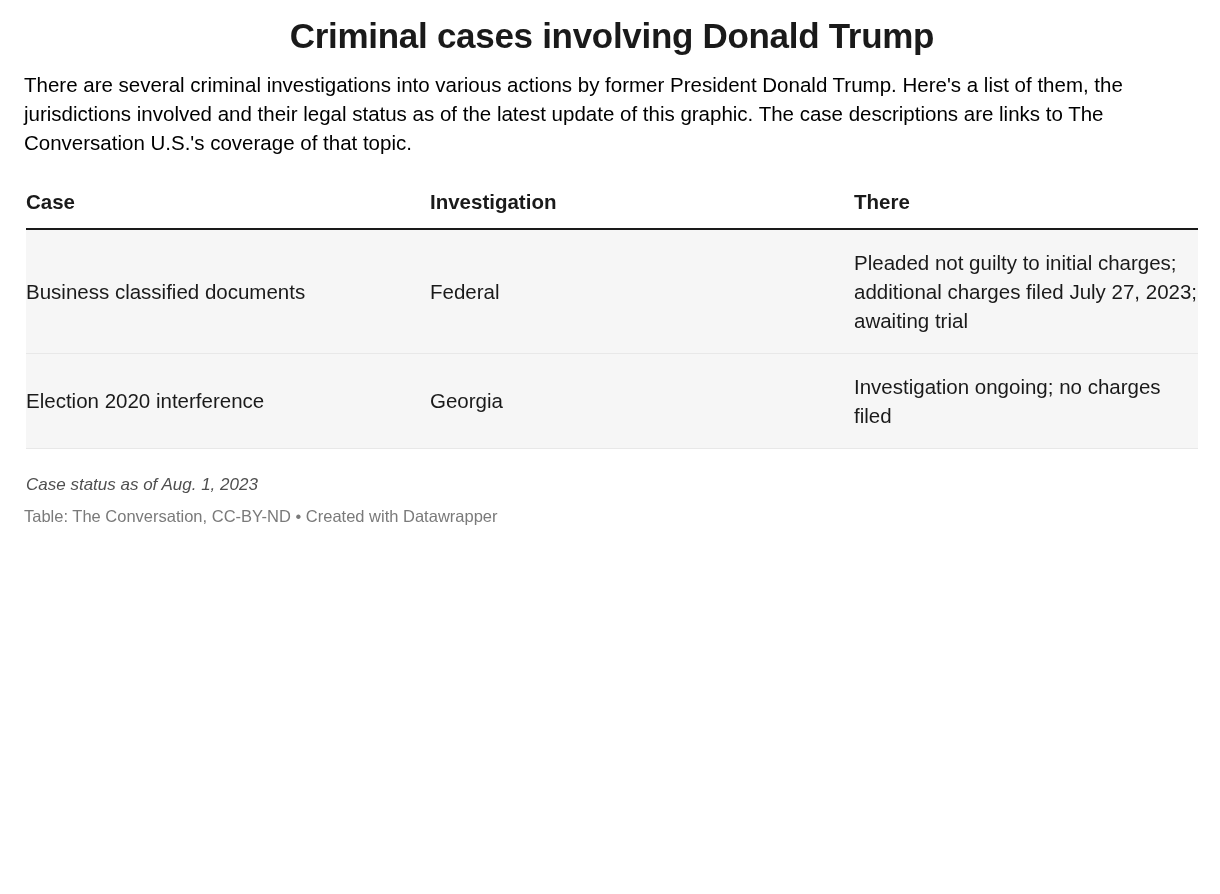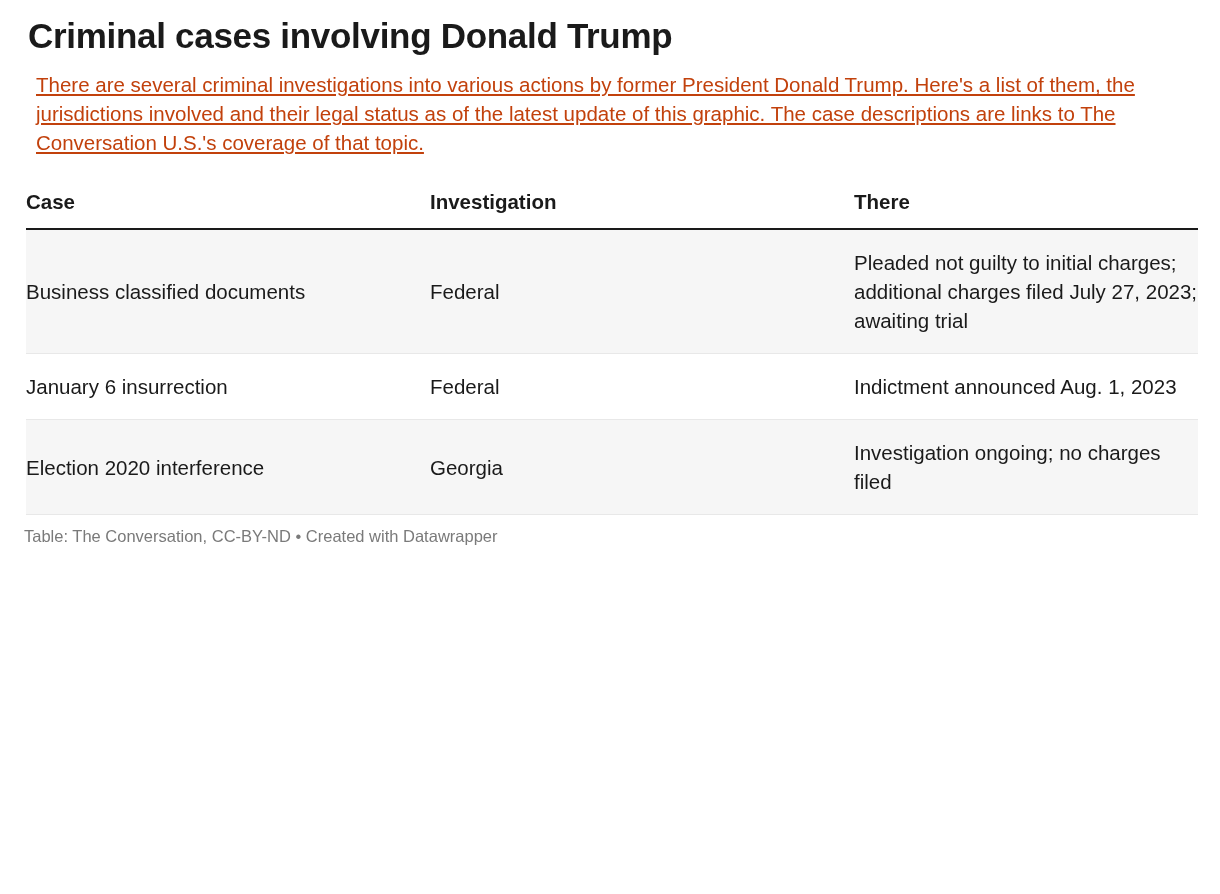--- a/index.html
+++ b/index.html
@@ -19,28 +19,28 @@
     box-sizing: border-box;
     width: 1220px;
   }
   .title {
     font-size: 35px;
     font-weight: bold;
     line-height: 1.15;
     letter-spacing: -0.3px;
     margin: 6px 0 14px 4px;
     color: #1a1a1a;
+    text-align: center;
   }
   .intro {
     font-size: 20.5px;
     line-height: 1.42;
-    color: #c2410c;
-    margin: 0 0 32px 12px;
+    color: #000000;
+    margin: 0 0 32px 0;
     max-width: 1180px;
-    text-decoration: underline;
   }
   table.data {
     border-collapse: collapse;
     width: 1172px;
     margin-left: 2px;
     table-layout: fixed;
   }
   table.data th {
     text-align: left;
     font-size: 20.5px;
@@ -99,32 +99,26 @@
       </tr>
     </thead>
     <tbody>
       <tr class="alt">
         <td class="col-case">
             <span class="cell-text">Business classified documents</span>
           </td>
         <td class="col-jur">Federal</td>
         <td class="col-stat">Pleaded not guilty to initial charges; additional charges filed July 27, 2023; awaiting trial</td>
       </tr>
-      <tr>
-        <td class="col-case">
-            <span class="cell-text">January 6 insurrection</span>
-          </td>
-        <td class="col-jur">Federal</td>
-        <td class="col-stat">Indictment announced Aug. 1, 2023</td>
-      </tr>
       <tr class="alt">
         <td class="col-case">
             <span class="cell-text">Election 2020 interference</span>
           </td>
         <td class="col-jur">Georgia</td>
         <td class="col-stat">Investigation ongoing; no charges filed</td>
       </tr>
     </tbody>
   </table>
 
+  <div class="note">Case status as of Aug. 1, 2023</div>
   <div class="credit">Table: The Conversation, CC-BY-ND • Created with Datawrapper</div>
 
 </div>
 
 </body></html>

